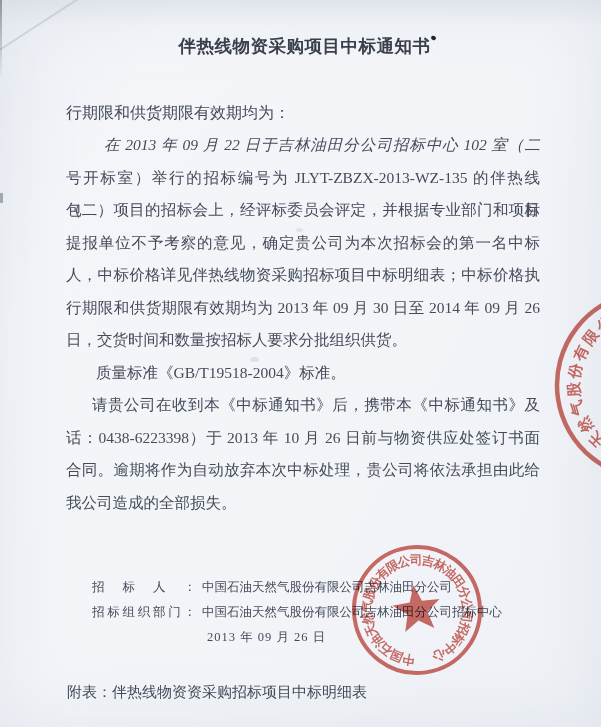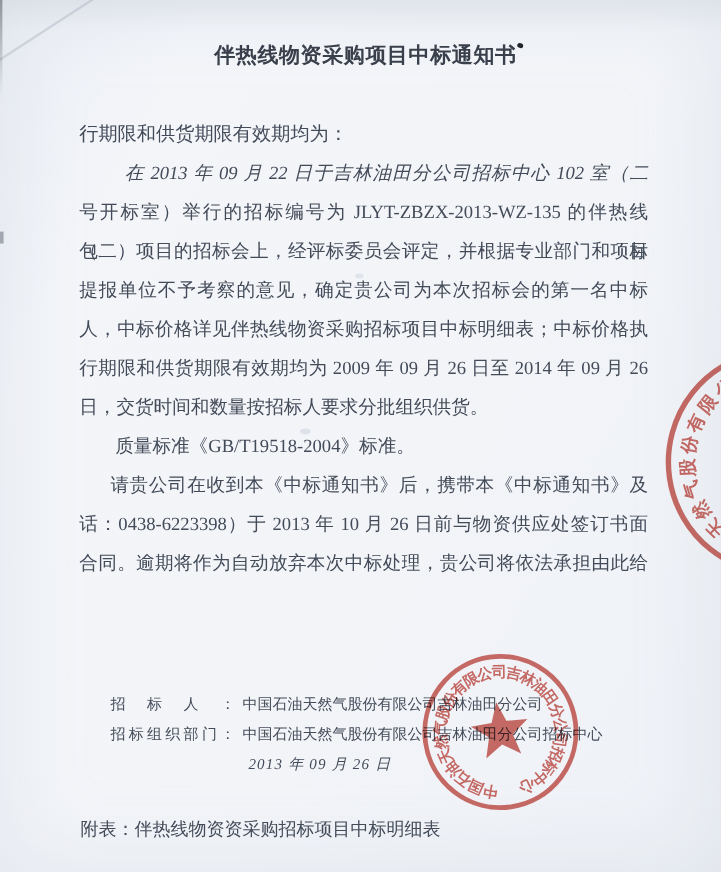--- a/index.html
+++ b/index.html
@@ -38,21 +38,21 @@
   .body-text .line.ind3{text-indent:26px;}
   .sig-block{
     position:absolute;left:92px;top:575px;
     font-size:12.5px;z-index:2;
   }
   .sig-row{height:25px;line-height:25px;white-space:nowrap;}
   .sig-label{
     display:inline-block;width:104px;margin-right:6px;
     text-align:justify;text-align-last:justify;
   }
-  .sig-date{height:25px;line-height:25px;padding-left:115px;letter-spacing:1px;font-style:italic;}
+  .sig-date{height:25px;line-height:25px;padding-left:115px;letter-spacing:1px;}
   .attachment{
     position:absolute;left:67px;top:682px;
     font-size:15px;line-height:20px;z-index:2;
   }
   
   .seal{
     position:absolute;z-index:5;
     mix-blend-mode:multiply;opacity:.83;
     pointer-events:none;
   }
@@ -96,26 +96,27 @@
 
   <div class="doc-title">伴热线物资采购项目中标通知书</div>
   <div class="salutation">行期限和供货期限有效期均为：</div>
 
   <div class="body-text">
       <div class="line ind j">在 2013 年 09 月 22 日于吉林油田分公司招标中心 102 室（二</div>
       <div class="line j">号开标室）举行的招标编号为 JLYT-ZBZX-2013-WZ-135 的伴热线（标</div>
       <div class="line j">包二）项目的招标会上，经评标委员会评定，并根据专业部门和项目</div>
       <div class="line j">提报单位不予考察的意见，确定贵公司为本次招标会的第一名中标</div>
       <div class="line j">人，中标价格详见伴热线物资采购招标项目中标明细表；中标价格执</div>
-      <div class="line j">行期限和供货期限有效期均为 2009 年 09 月 26 日至 2014 年 09 月 26</div>
+      <div class="line j">行期限和供货期限有效期均为 2013 年 09 月 30 日至 2014 年 09 月 26</div>
       <div class="line ">日，交货时间和数量按招标人要求分批组织供货。</div>
       <div class="line ind2">质量标准《GB/T19518-2004》标准。</div>
       <div class="line ind3 j">请贵公司在收到本《中标通知书》后，携带本《中标通知书》及</div>
       <div class="line j">话：0438-6223398）于 2013 年 10 月 26 日前与物资供应处签订书面</div>
       <div class="line j">合同。逾期将作为自动放弃本次中标处理，贵公司将依法承担由此给</div>
+      <div class="line ">我公司造成的全部损失。</div>
     </div>
 
   <div class="sig-block">
     <div class="sig-row">
       <span class="sig-label">招标人：</span><span>中国石油天然气股份有限公司吉林油田分公司</span>
     </div>
     <div class="sig-row">
       <span class="sig-label">招标组织部门：</span><span>中国石油天然气股份有限公司吉林油田分公司招标中心</span>
     </div>
     <div class="sig-date">2013 年 09 月 26 日</div>

